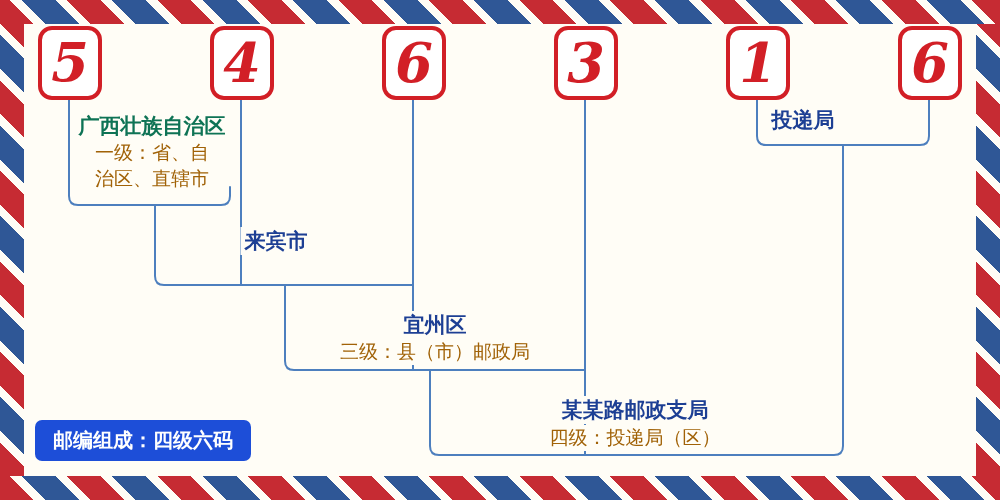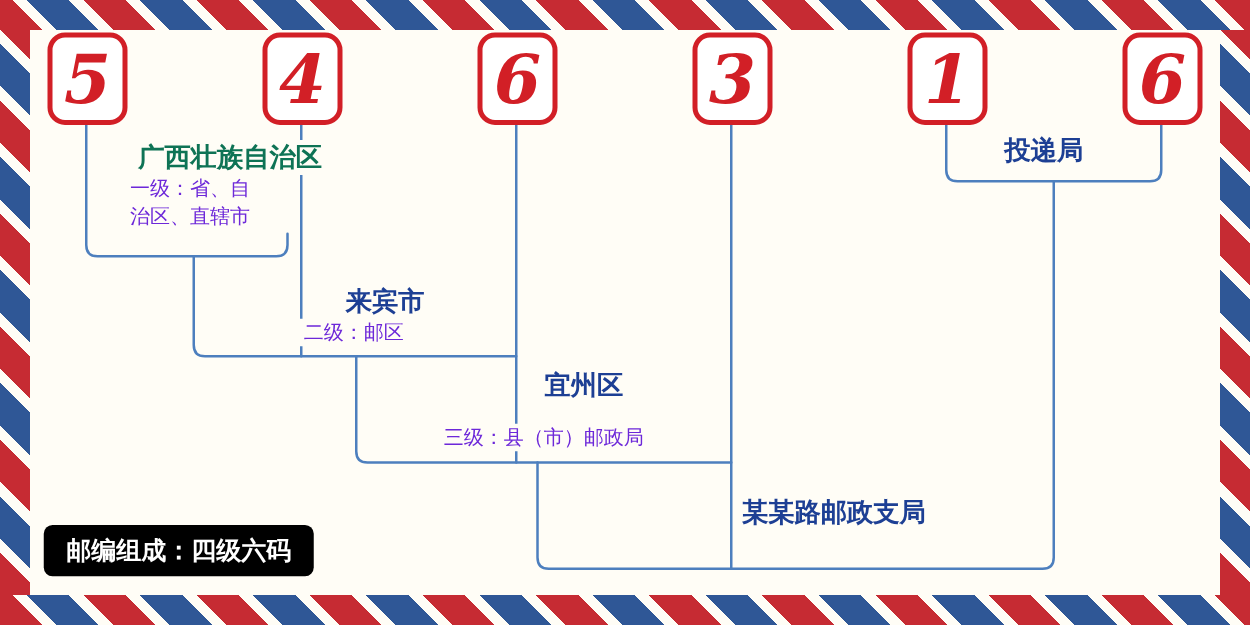--- a/index.html
+++ b/index.html
@@ -53,32 +53,31 @@
     transform:translateX(-50%);
     text-align:center;
     white-space:pre-line;
     background:#fffdf6;
     padding:0 4px;
   }
   .level-name{
     font-weight:bold;
     font-size:21px;
     color:#1d3f94;
-    margin-left:32px;
   }
   .level-name.province{color:#0e7355;}
   .level-desc{
-    font-size:16px;
-    color:#6d28d9;
+    font-size:19px;
+    color:#a16207;
     line-height:1.35;
   }
   .badge{
     position:absolute;
     left:35px;top:420px;
-    background:#000000;
+    background:#1d4ed8;
     color:#ffffff;
     font-weight:bold;
     font-size:20px;
     padding:7px 18px;
     border-radius:7px;
   }
 </style>
 </head>
 <body>
 
@@ -105,24 +104,24 @@
   <div class="digit-box" style="left:382px">6</div>
   <div class="digit-box" style="left:554px">3</div>
   <div class="digit-box" style="left:726px">1</div>
   <div class="digit-box" style="left:898px">6</div>
 
   <div class="label level-name province" style="left:152px;top:112px">广西壮族自治区</div>
   <div class="label level-desc" style="left:152px;top:140px">一级：省、自
 治区、直辖市</div>
 
   <div class="label level-name" style="left:276px;top:227px">来宾市</div>
-  <div class="label level-desc" style="left:283px;top:255px">二级：邮区</div>
 
-  <div class="label level-name" style="left:435px;top:294px">宜州区</div>
+  <div class="label level-name" style="left:435px;top:311px">宜州区</div>
   <div class="label level-desc" style="left:435px;top:339px">三级：县（市）邮政局</div>
 
   <div class="label level-name" style="left:635px;top:396px">某某路邮政支局</div>
+  <div class="label level-desc" style="left:635px;top:425px">四级：投递局（区）</div>
 
   <div class="label level-name" style="left:803px;top:106px">投递局</div>
 
   <div class="badge">邮编组成：四级六码</div>
 
 </div>
 
 </body></html>

